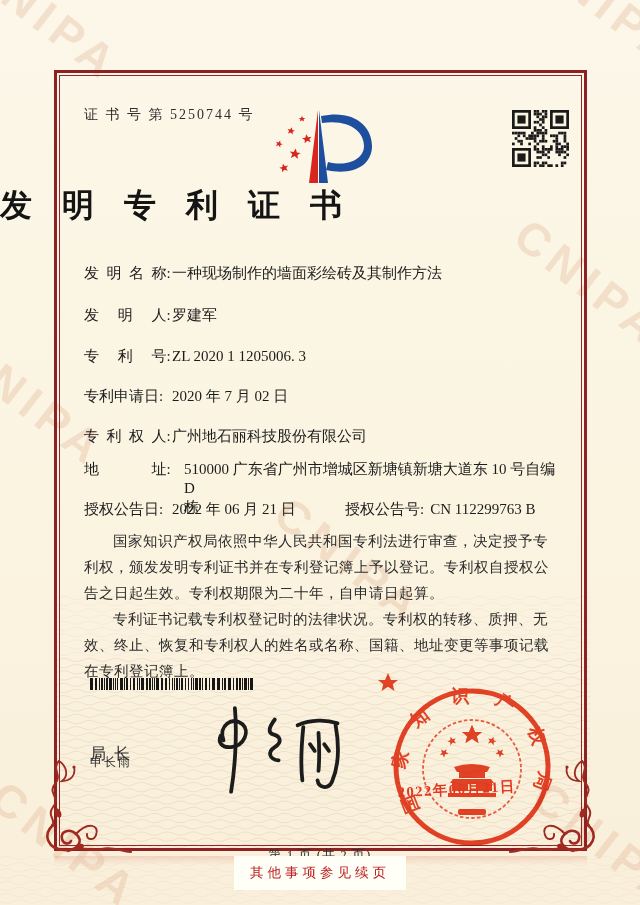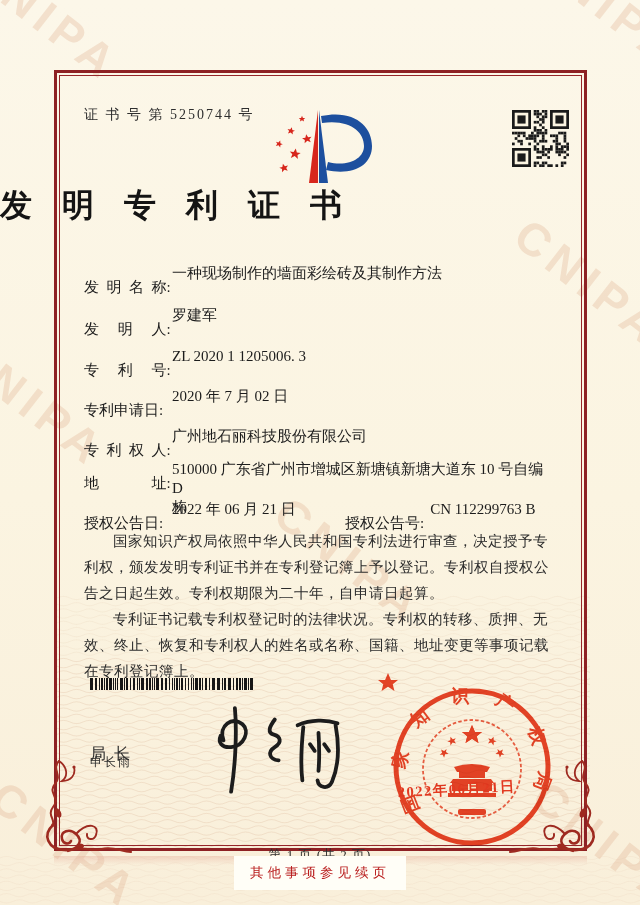--- a/index.html
+++ b/index.html
@@ -19,23 +19,23 @@
   .frame::after{content:"";position:absolute;inset:2px;border:1px solid #96262a;}
   .under-glow{position:absolute;left:54px;top:856px;width:533px;height:9px;
          background:linear-gradient(180deg,rgba(231,178,158,0.45),rgba(231,178,158,0));}
 
   .cert-no{position:absolute;left:84px;top:106px;font-size:14px;letter-spacing:2px;color:#2e2e2e;white-space:pre;}
 
   .title{position:absolute;left:0;right:0;top:184px;text-align:left;
          font-size:32px;font-weight:bold;letter-spacing:11px;color:#141414;white-space:pre;}
 
   .field{position:absolute;left:84px;width:486px;font-size:15px;color:#1c1c1c;line-height:19px;}
-  .flabel{display:inline-block;width:88px;white-space:pre;vertical-align:top;margin-top:14px;}
+  .flabel{display:inline-block;width:88px;white-space:pre;vertical-align:top;}
   .fvalue{vertical-align:top;}
-  .addrval{display:inline-block;width:382px;vertical-align:top;}
+  .addrval{display:inline-block;width:382px;vertical-align:top;margin-left:12px;}
   .addrval span{display:block;}
   .pair2{position:absolute;left:261px;top:0;white-space:nowrap;}
 
   .body-text{position:absolute;left:84px;top:528px;width:474px;
              font-size:14.5px;line-height:26px;color:#2b2b2b;letter-spacing:0.5px;}
   .body-text p{margin:0;text-indent:2em;}
 
   .director-title{position:absolute;left:90px;top:724px;font-size:16px;letter-spacing:8px;
                   font-family:"Liberation Sans","DejaVu Sans",sans-serif;color:#2a2a2a;margin-top:20px;}
   .director-name{position:absolute;left:90px;top:754px;font-size:12px;letter-spacing:2px;

